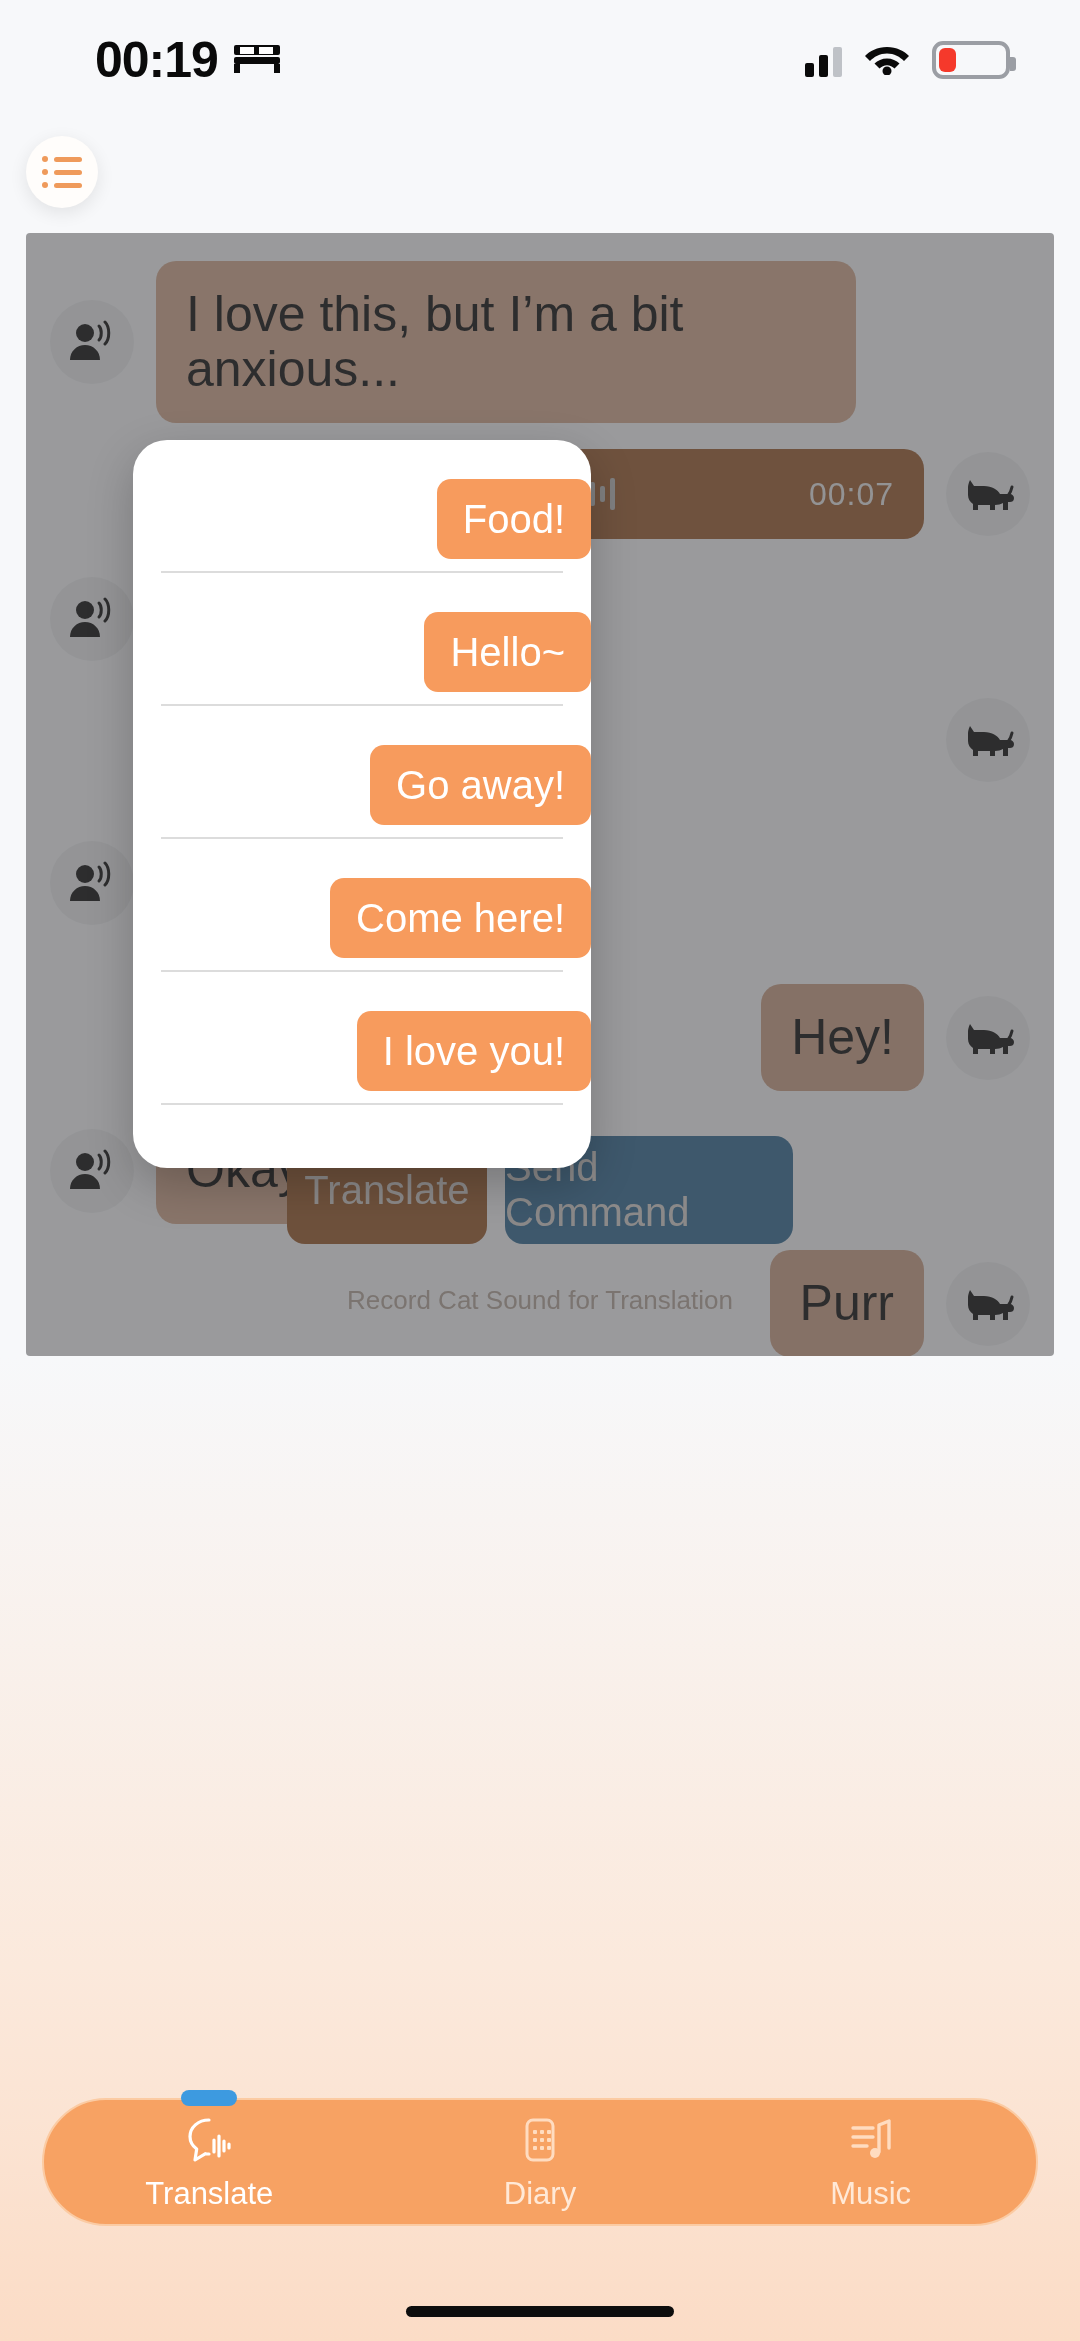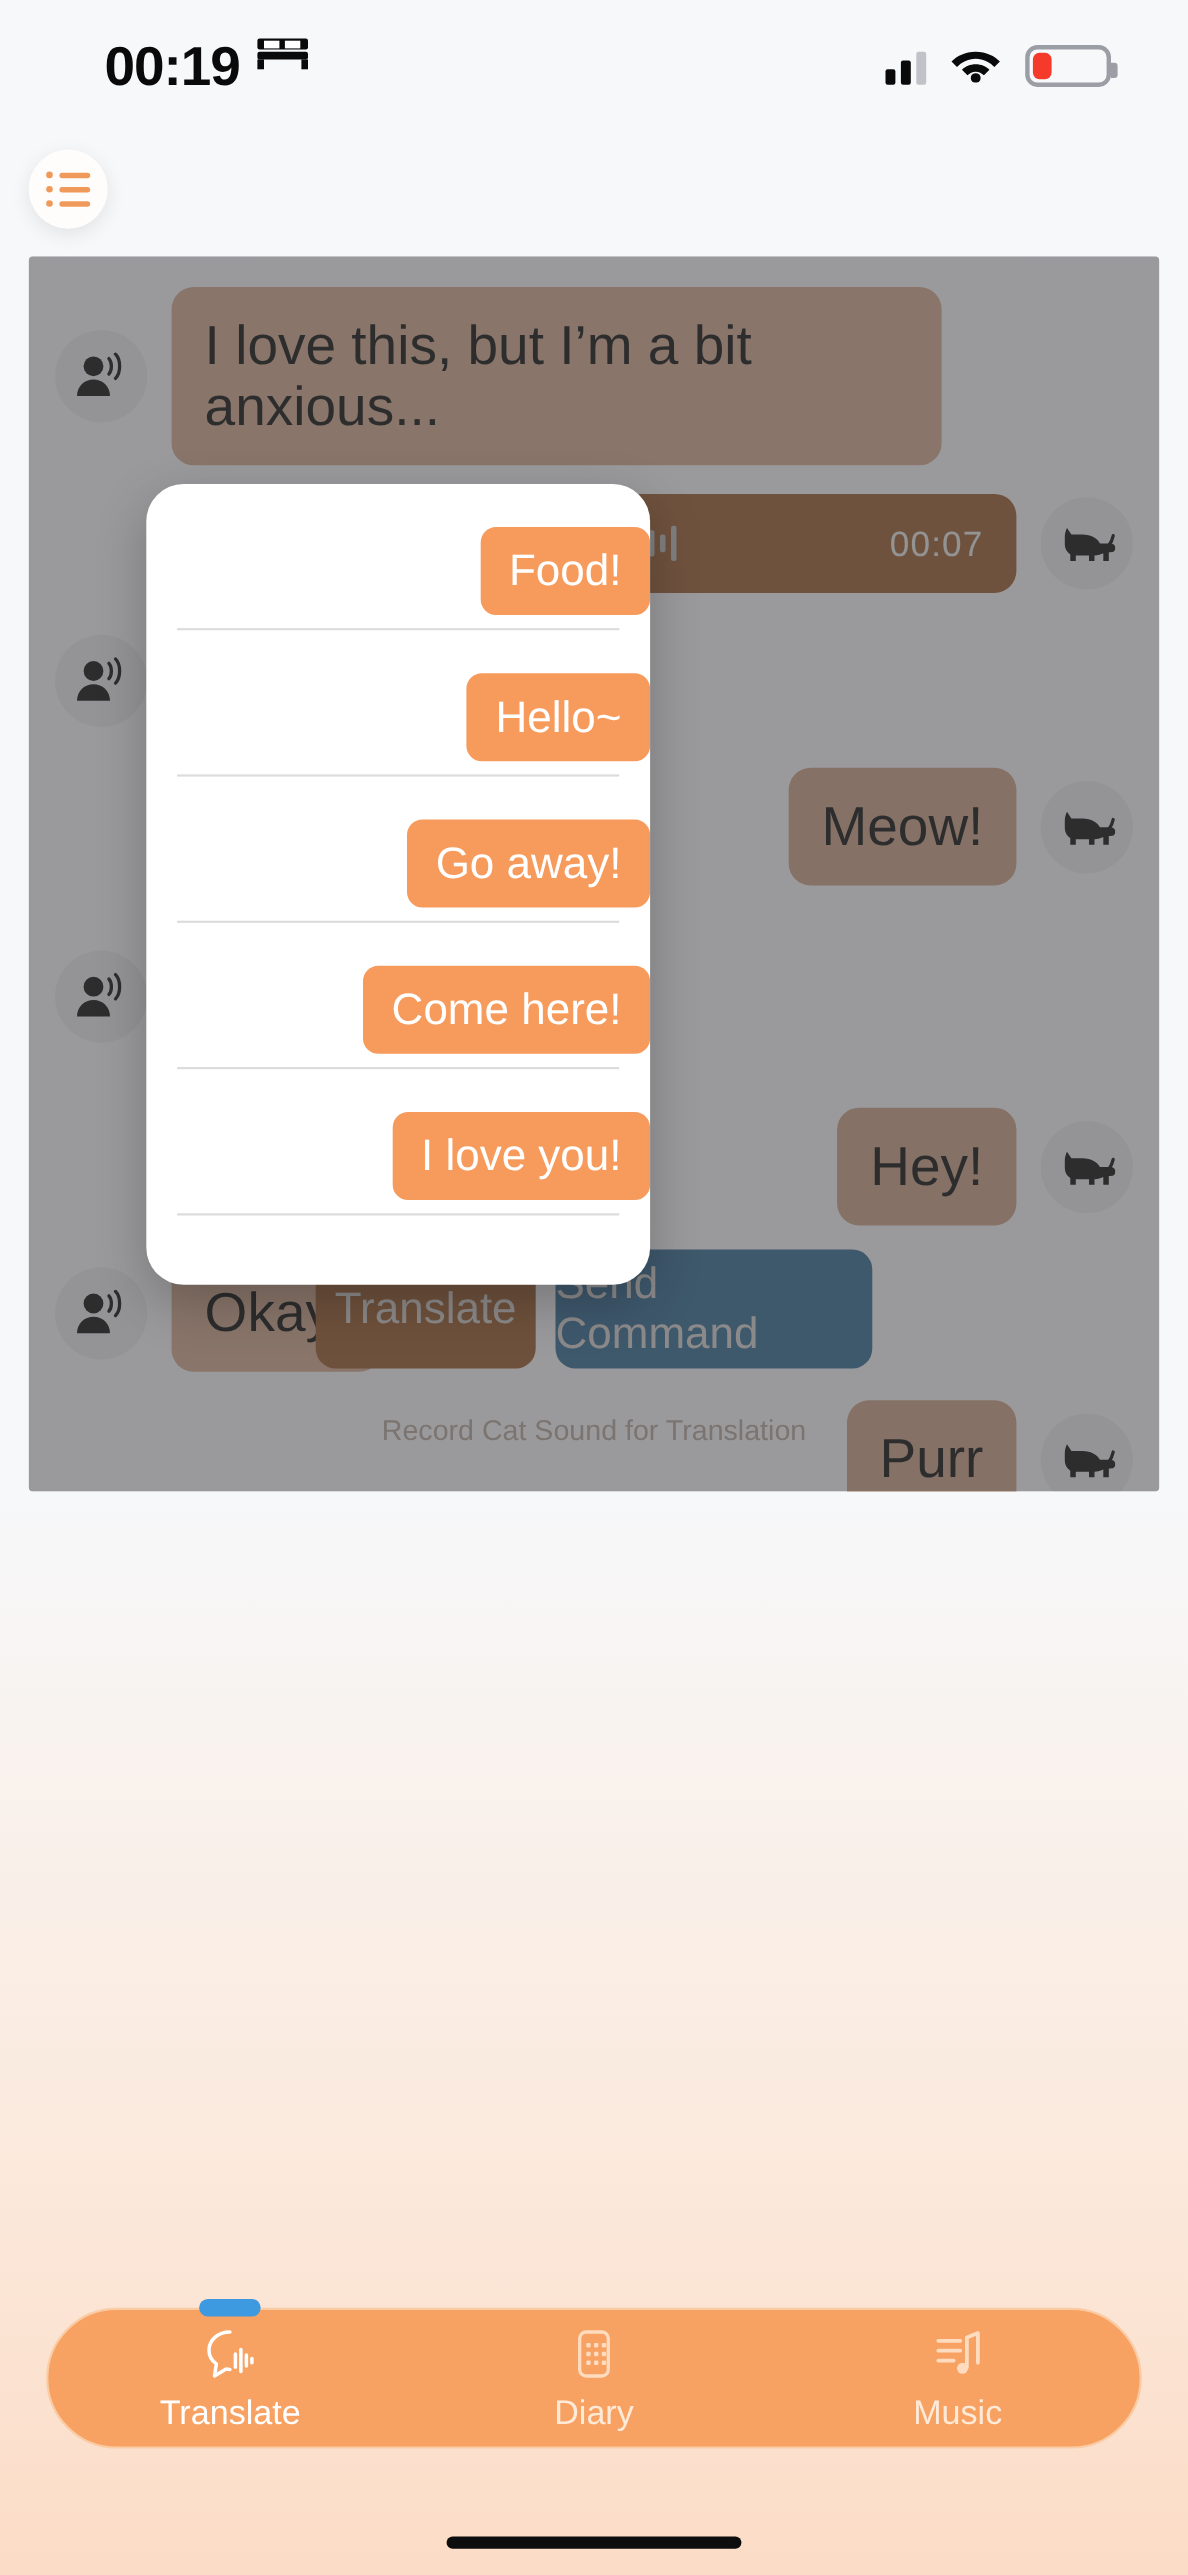--- a/index.html
+++ b/index.html
@@ -15,21 +15,21 @@
     background: linear-gradient(to bottom, #f7f8fa 0%, #f7f8fa 58%, #fbe9dc 84%, #fbdcc6 100%);
     overflow: hidden;
   }
 
   
   .statusbar {
     position: absolute; top: 0; left: 0; width: 1080px; height: 120px;
     display: flex; align-items: center; justify-content: space-between;
     padding: 0 70px 0 95px;
   }
-  .sb-left { display: flex; align-items: flex-start; gap: 14px; }
+  .sb-left { display: flex; align-items: center; gap: 14px; }
   .sb-time { font-size: 50px; font-weight: 600; color: #0a0a0a; letter-spacing: -1px; }
   .sb-right { display: flex; align-items: center; gap: 22px; }
   .bars { display: flex; align-items: flex-end; gap: 5px; height: 34px; }
   .bars i { width: 9px; background: #0a0a0a; border-radius: 2px; display: block; }
   .bars i:nth-child(1) { height: 14px; }
   .bars i:nth-child(2) { height: 22px; }
   .bars i:nth-child(3) { height: 30px; background: #bfc2c7; }
   .batt {
     width: 78px; height: 38px; border: 4px solid #9b9ea4; border-radius: 11px;
     position: relative; display: flex; align-items: center; padding: 3px;
@@ -270,21 +270,20 @@
             <circle cx="17" cy="13" r="9" fill="#111"></circle>
             <path d="M2 40c0-9 7-15 15-15s15 6 15 15z" fill="#111"></path>
             <path d="M31 6c3 3 3 11 0 14" stroke="#111" stroke-width="3" fill="none" stroke-linecap="round"></path>
             <path d="M37 2c5 5 5 17 0 22" stroke="#111" stroke-width="3" fill="none" stroke-linecap="round"></path>
           </svg>
         </span>
         <span class="bubble human">Please!</span>
       </div>
 
       <div class="msg-row right">
-        <span class="bubble cat">Meow!</span>
         <span class="avatar">
           <svg width="52" height="40" viewBox="0 0 52 40">
             <path d="M6 14c0-4 2-8 2-8l4 6h10c8 0 14 4 16 8h10c2 0 4 2 4 4 0 3-2 4-4 4h-2v8h-5v-7c-2 1-5 2-8 2v5h-5v-5H16v5h-5v-6c-3-2-5-5-5-9v-7z" fill="#111"></path>
             <path d="M46 22c3-4 4-9 4-9" stroke="#111" stroke-width="3" fill="none" stroke-linecap="round"></path>
           </svg>
         </span>
       </div>
 
       <div class="msg-row">
         <span class="avatar">

